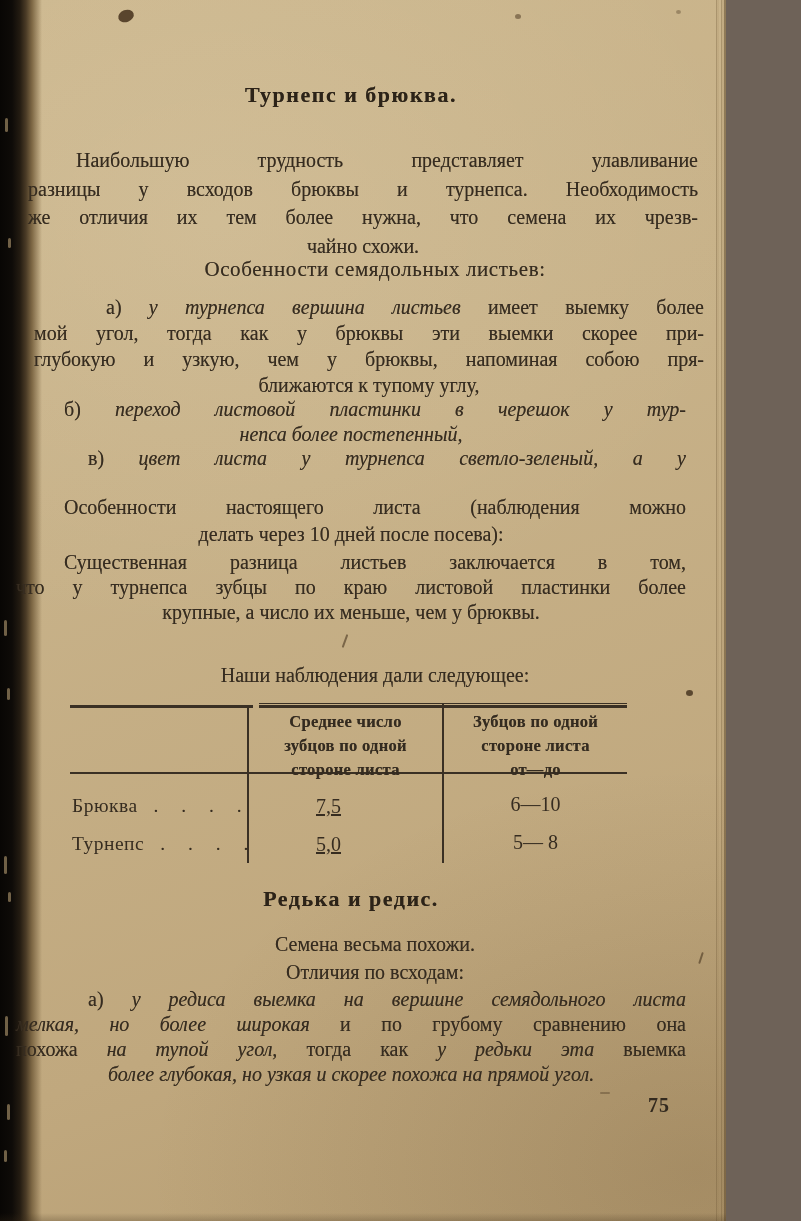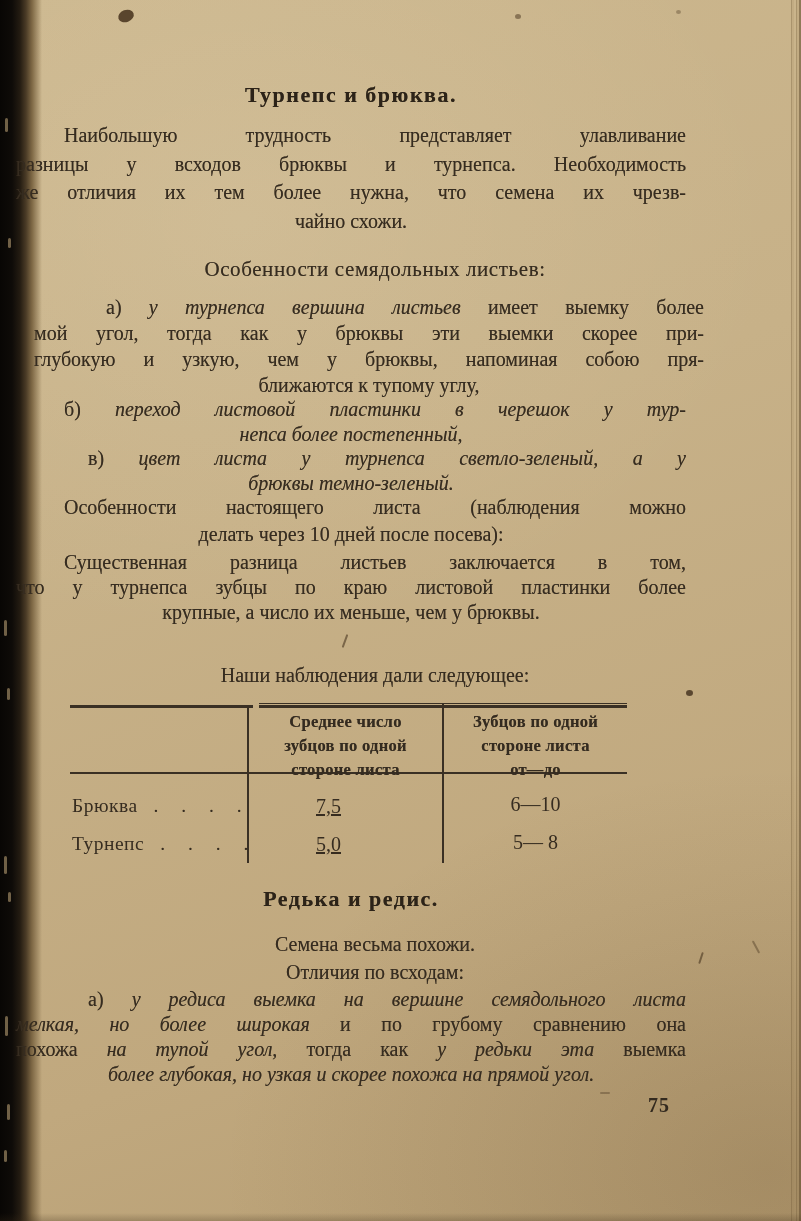--- a/index.html
+++ b/index.html
@@ -1,17 +1,17 @@
 <!DOCTYPE html>
 <html><head>
 <meta charset="utf-8">
 <style>
   html,body { margin:0; padding:0; background:#6e6258; }
   .page {
-    position:relative; width:801px; height:1221px; overflow:hidden;
+    position:relative; width:726px; height:1221px; overflow:hidden;
     font-family:"Liberation Serif","DejaVu Serif",serif;
     color:#362c20;
     background:
       radial-gradient(ellipse 900px 700px at 30% 18%, rgba(255,246,222,0.12), transparent 60%),
       radial-gradient(ellipse 760px 560px at 96% 96%, rgba(88,64,34,0.20), transparent 72%),
       linear-gradient(160deg, #ccb78e 0%, #c7b188 40%, #c0a87e 75%, #b79e73 100%);
   }
   
   .binding {
     position:absolute; left:0; top:0; bottom:0; width:42px;
@@ -41,21 +41,21 @@
   .line.j { text-align:justify; text-align-last:justify; }
   .line.ind1 { margin-left:48px; }
   .line.ind2 { margin-left:72px; }
   .it { font-style:italic; }
 
   .h1 { position:absolute; left:0; width:670px; margin:0; text-align:center;
         font-weight:bold; font-size:22px; letter-spacing:1.5px; color:#2c2318;
         text-shadow:0 0 0.6px rgba(44,35,24,0.6); }
   .pos-title1 { top:82px; }
   .pos-title2 { top:886px; }
-  .pos-intro { top:121px; }
+  .pos-intro { top:146px;margin-left:12px; }
   .pos-cotyledon { top:256px; }
   .pos-item-a { top:294px;margin-left:18px; }
   .pos-item-b { top:397px; }
   .pos-item-v { top:446px; }
   .pos-true-leaf { top:494px; }
   .pos-difference { top:550px; }
   .pos-observations { top:662px; }
   .pos-seeds { top:931px; }
   .pos-sprouts { top:959px; }
   .pos-item-a2 { top:987px; }
@@ -128,21 +128,20 @@
         <div class="line ind0 j"><span>мой угол, тогда как у брюквы эти выемки скорее при-</span></div>
         <div class="line ind0 j"><span>глубокую и узкую, чем у брюквы, напоминая собою пря-</span></div>
         <div class="line ind0"><span>ближаются к тупому углу,</span></div>
       </div>
     <div class="block pos-item-b lh25">
         <div class="line ind1 j"><span>б) </span><span class="it">переход листовой пластинки в черешок у тур-</span></div>
         <div class="line ind0"><span class="it">непса более постепенный,</span></div>
       </div>
     <div class="block pos-item-v lh25">
         <div class="line ind2 j"><span>в) </span><span class="it">цвет листа у турнепса светло-зеленый, а у</span></div>
-        <div class="line ind0"><span class="it">брюквы темно-зеленый.</span></div>
       </div>
     <div class="block pos-true-leaf lh27">
         <div class="line ind1 j"><span>Особенности настоящего листа (наблюдения можно</span></div>
         <div class="line ind0"><span>делать через 10 дней после посева):</span></div>
       </div>
     <div class="block pos-difference lh25">
         <div class="line ind1 j"><span>Существенная разница листьев заключается в том,</span></div>
         <div class="line ind0 j"><span>что у турнепса зубцы по краю листовой пластинки более</span></div>
         <div class="line ind0"><span>крупные, а число их меньше, чем у брюквы.</span></div>
       </div>

